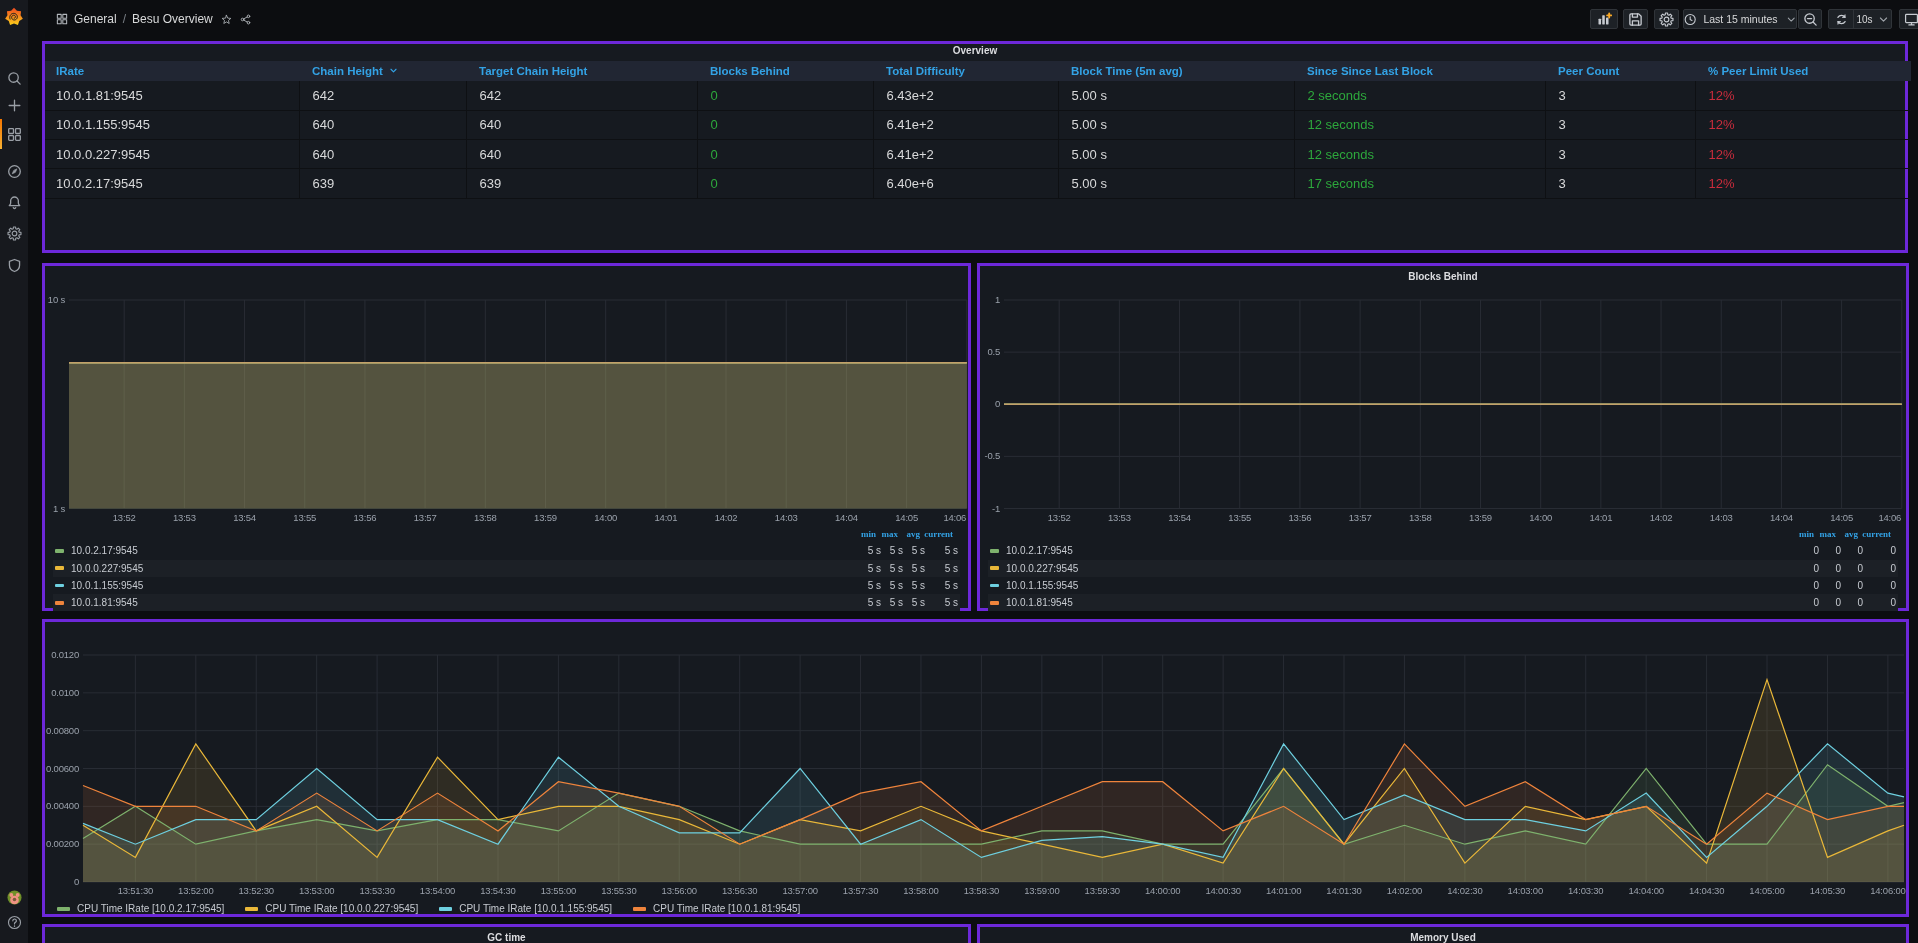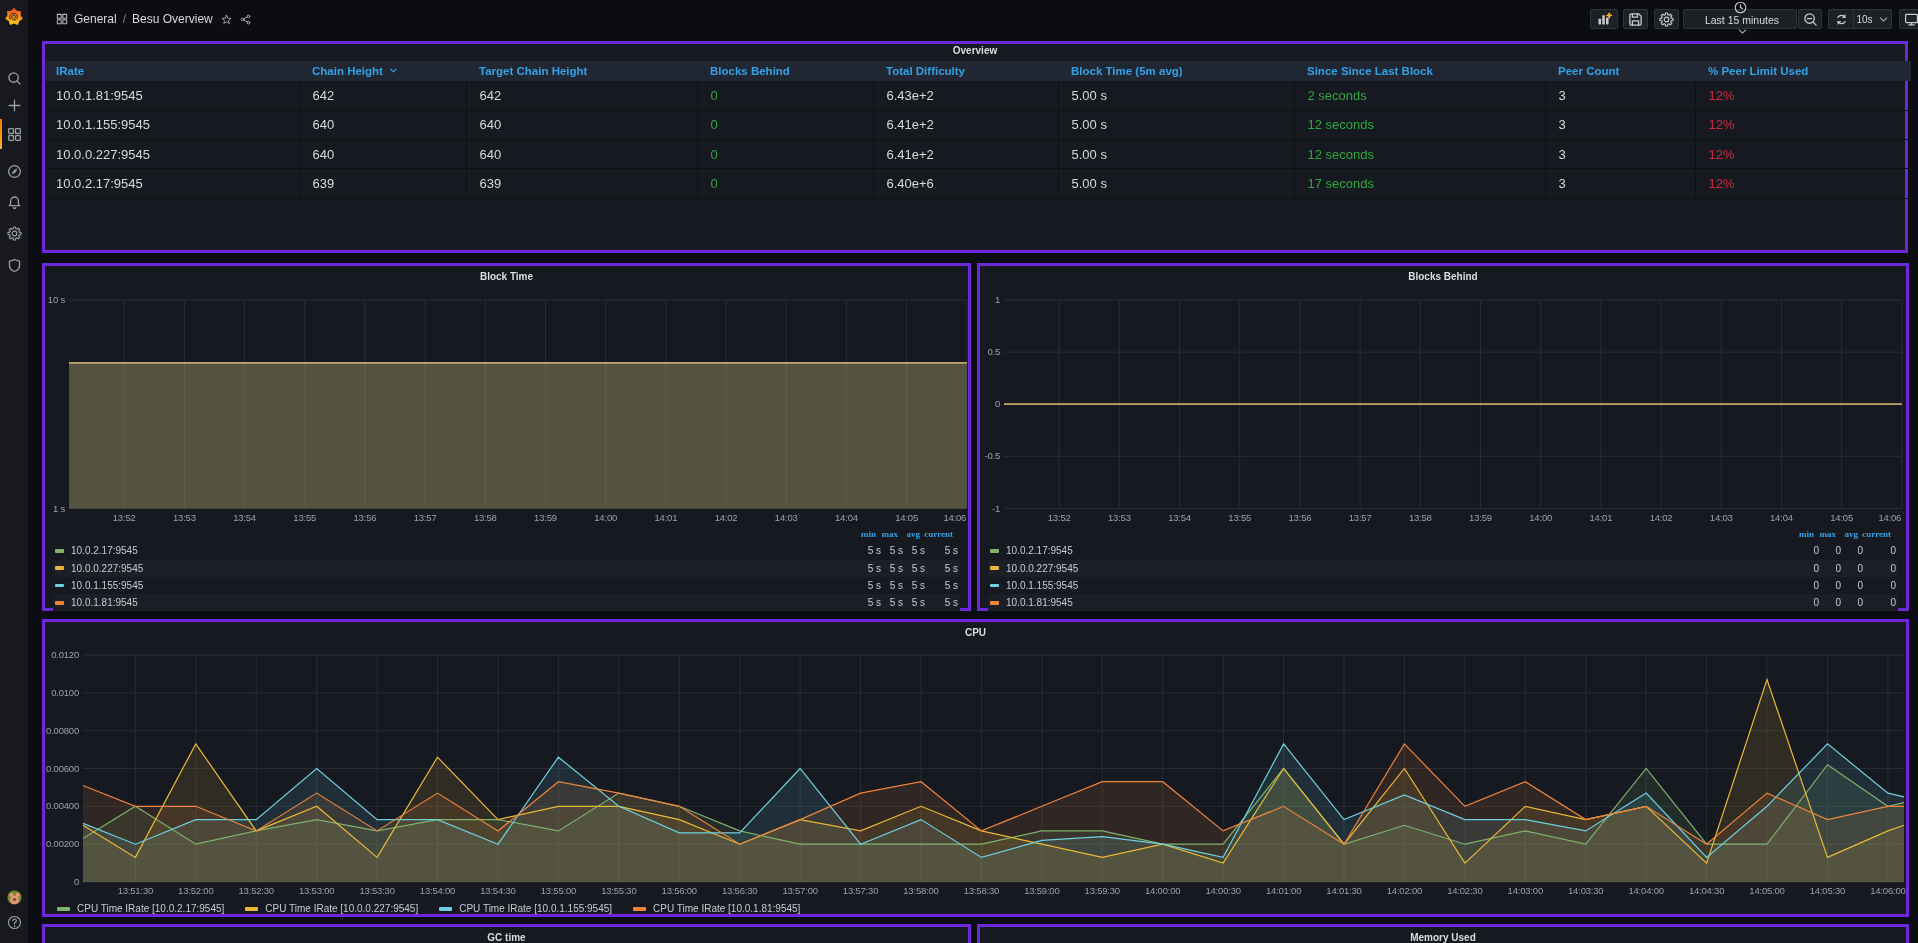--- a/index.html
+++ b/index.html
@@ -222,21 +222,21 @@
       </span>
     </div>
   <div class="nav-btn" style="left:1610px;width:25px;">
       <span id="ic-settings" style="width: 15px; height: 15px; display: block;">
         <svg viewBox="0 0 16 16" fill="none" stroke="currentColor" stroke-width="1.4" stroke-linecap="round" stroke-linejoin="round" style="width:100%;height:100%;display:block">
           <path d="M6.85 1.09 L9.15 1.09 L9.33 2.97 L10.61 3.5 L12.07 2.3 L13.7 3.93 L12.5 5.39 L13.03 6.67 L14.91 6.85 L14.91 9.15 L13.03 9.33 L12.5 10.61 L13.7 12.07 L12.07 13.7 L10.61 12.5 L9.33 13.03 L9.15 14.91 L6.85 14.91 L6.67 13.03 L5.39 12.5 L3.93 13.7 L2.3 12.07 L3.5 10.61 L2.97 9.33 L1.09 9.15 L1.09 6.85 L2.97 6.67 L3.5 5.39 L2.3 3.93 L3.93 2.3 L5.39 3.5 L6.67 2.97 Z" stroke-width="1.2"></path>
           <circle cx="8" cy="8" r="2.5" stroke-width="1.2"></circle>
         </svg>
       </span>
     </div>
-  <div class="nav-btn" style="left:1639px;width:114px;flex-direction:column;">
+  <div class="nav-btn" style="left:1639px;width:114px;">
     <span id="ic-clock" style="width:13px;height:13px;display:block;">
         <svg viewBox="0 0 16 16" fill="none" stroke="currentColor" stroke-width="1.4" stroke-linecap="round" stroke-linejoin="round" style="width:100%;height:100%;display:block">
           <circle cx="8" cy="8" r="6.5" stroke-width="1.4"></circle>
           <path d="M8 4.6V8l2.3 1.3" stroke-width="1.4"></path>
         </svg>
       </span>
     <span class="tp-text">Last 15 minutes</span>
     <span class="chev" id="ic-chev1">
         <svg viewBox="0 0 16 16" fill="none" stroke="currentColor" stroke-width="1.4" stroke-linecap="round" stroke-linejoin="round" style="width:100%;height:100%;display:block">
           <path d="M3.5 5.8L8 10.3l4.5-4.5" stroke-width="1.6"></path>
@@ -354,21 +354,20 @@
           <td>5.00 s</td>
           <td class="c-green">17 seconds</td>
           <td>3</td>
           <td class="c-red">12%</td>
         </tr>
       </tbody>
   </table>
 </section>
 
 <section class="panel" style="left:42px;top:263px;width:929px;height:348px;" id="panel-block-time">
-  <div class="panel-title" id="title-block-time">Block Time</div>
 <svg class="chart" width="929" height="348">
       <line x1="79.17206703910614" y1="34" x2="79.17206703910614" y2="242.5" stroke="#282c34" stroke-width="1"></line>
       <text x="79.17206703910614" y="255" text-anchor="middle" class="axis-label">13:52</text>
       <line x1="139.35977653631284" y1="34" x2="139.35977653631284" y2="242.5" stroke="#282c34" stroke-width="1"></line>
       <text x="139.35977653631284" y="255" text-anchor="middle" class="axis-label">13:53</text>
       <line x1="199.54748603351953" y1="34" x2="199.54748603351953" y2="242.5" stroke="#282c34" stroke-width="1"></line>
       <text x="199.54748603351953" y="255" text-anchor="middle" class="axis-label">13:54</text>
       <line x1="259.7351955307263" y1="34" x2="259.7351955307263" y2="242.5" stroke="#282c34" stroke-width="1"></line>
       <text x="259.7351955307263" y="255" text-anchor="middle" class="axis-label">13:55</text>
       <line x1="319.9229050279329" y1="34" x2="319.9229050279329" y2="242.5" stroke="#282c34" stroke-width="1"></line>
@@ -550,21 +549,20 @@
         <span class="lg-stat">0</span>
         <span class="lg-stat">0</span>
         <span class="lg-stat">0</span>
         <span class="lg-stat cur">0</span>
         <span class="lg-pad"></span>
       </div>
     </div>
   </section>
 
 <section class="panel" style="left:42px;top:619px;width:1867px;height:298px;" id="panel-cpu">
-  <div class="panel-title" id="title-cpu">CPU</div>
 <svg class="chart" width="1867" height="298">
       <line x1="90.37389380530973" y1="33" x2="90.37389380530973" y2="260" stroke="#282c34" stroke-width="1"></line>
       <text x="90.37389380530973" y="272" text-anchor="middle" class="axis-label">13:51:30</text>
       <line x1="150.8053097345133" y1="33" x2="150.8053097345133" y2="260" stroke="#282c34" stroke-width="1"></line>
       <text x="150.8053097345133" y="272" text-anchor="middle" class="axis-label">13:52:00</text>
       <line x1="211.2367256637168" y1="33" x2="211.2367256637168" y2="260" stroke="#282c34" stroke-width="1"></line>
       <text x="211.2367256637168" y="272" text-anchor="middle" class="axis-label">13:52:30</text>
       <line x1="271.6681415929204" y1="33" x2="271.6681415929204" y2="260" stroke="#282c34" stroke-width="1"></line>
       <text x="271.6681415929204" y="272" text-anchor="middle" class="axis-label">13:53:00</text>
       <line x1="332.0995575221239" y1="33" x2="332.0995575221239" y2="260" stroke="#282c34" stroke-width="1"></line>

